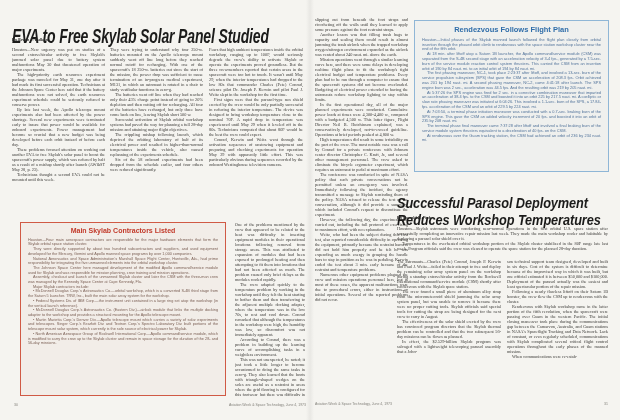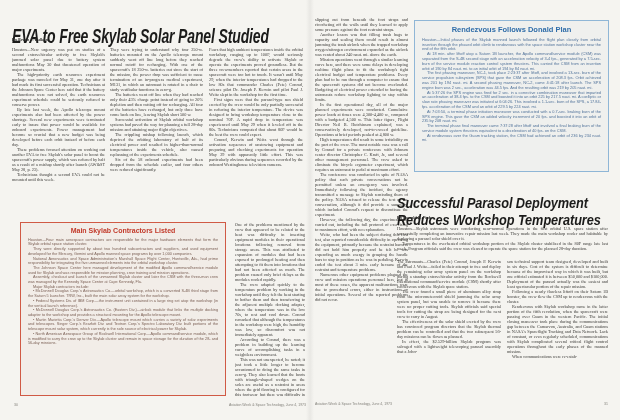--- a/index.html
+++ b/index.html
@@ -131,21 +131,21 @@
         <p>In the first operational day, all of the major planned experiments were conducted. Cumulative power loads at times were 4,300-4,400 w., compared with a budgeted 4,500 w. This latter figure, Flight Director Neil B. Hutchinson explained, was a conservatively developed, not-to-exceed guideline. Operations at brief periods peaked at 4,800 w.</p>
         <p>High temperatures did result in some irritability on the part of the crew. The most notable case was a call by Conrad for a private conference with Johnson center director Christopher C. Kraft, Jr., and several other management personnel. The crew asked to eliminate the bicycle ergometer experiment, which requires an astronaut to pedal at maximum effort.</p>
         <p>The conference was conducted in spite of NASA policy that such private conversations not be permitted unless an emergency was involved. Immediately following the incident, the agency transmitted a message to Skylab reminding them of the policy. NASA refused to release the text of the conversation, although it did provide a summary, which included Conrad's request to discontinue the experiment.</p>
         <p>However, the following day, the experiment was carried out, including the full protocol of exercising to maximum effort, with no explanation.</p>
         <p>Weitz, who had been the subject during this first test, also reported considerable difficulty in operating the equipment, primarily because the restraint harness did not hold him properly and he felt he was expending as much energy in grasping the handle bars to stay in position as he was in pedaling. Kerwin ended the test about 3 min. early because of the restraint and temperature problems.</p>
         <p>Numerous other equipment problems plagued the crew and mission operations personnel here, but in most of these cases, the apparent malfunctions were due to procedural errors, either in instructions or initial operations. Several of the reported problems did not recur.</p>
       </div>
     </div>
 
   <aside id="bluebox" class="box bluebox">
-    <h2>Rendezvous Follows Donald Plan</h2>
+    <h2>Rendezvous Follows Flight Plan</h2>
     <div class="boxpad">
         <div class="s50 bluetxt">
           <p>Houston—Initial phases of the Skylab manned launch followed the flight plan closely from orbital insertion through the phased orbit climb to rendezvous with the space station workshop cluster near the end of the fifth orbit.</p>
           <p>At 18 min. after liftoff atop a Saturn 1B launcher, the Apollo command/service module (CSM) was separated from the S-4B second stage with an acceleration velocity of 3-4 fps., generated by a 7.5-sec. burn of the service module reaction control system thrusters. This carried the CSM from an insertion orbit of 190 by 84 naut. mi. to an initial orbit of 194 by 84 naut. mi.</p>
           <p>The first phasing maneuver, NC-1, took place 2:23:37 after liftoff, and involved a 13-sec. burn of the service propulsion subsystem (SPS) that gave the CSM an acceleration of 208.3 fps. Orbit achieved was 201 by 194 naut. mi. A second phasing maneuver, NC-2, came 4:41:18 after launch. The SPS engine burn was 2 sec., acceleration was 44.5 fps. And the resulting orbit was 219 by 205 naut. mi.</p>
           <p>At 5:37:26 the SPS engine was fired for 2 sec. in a corrective combination maneuver that imparted an acceleration of 38.4 fps. to the CSM and boosted it into an orbit 225 by 217.5 naut. mi. A coelliptic or slow rate phasing maneuver was initiated at 6:04:26. This involved a 1.1-sec. burn of the SPS, a 17.84-fps. acceleration of the CSM and an orbit of 229.5 by 224 naut. mi.</p>
           <p>At 7:03:50, a terminal phase initiation maneuver was conducted with a 0.7-sec. braking burn of the SPS engine. This gave the CSM an added velocity increment of 20 fps. and boosted it into an orbit of 235 by 208 naut. mi.</p>
           <p>The terminal phase final maneuver came 7:37:28 after liftoff and involved a final braking burn of the service module system thrusters equivalent to a deceleration of 40 fps. on the CSM.</p>
           <p>At rendezvous over the Guam tracking station, the CSM had achieved an orbit of 236 by 234 naut. mi.</p>
         </div>

